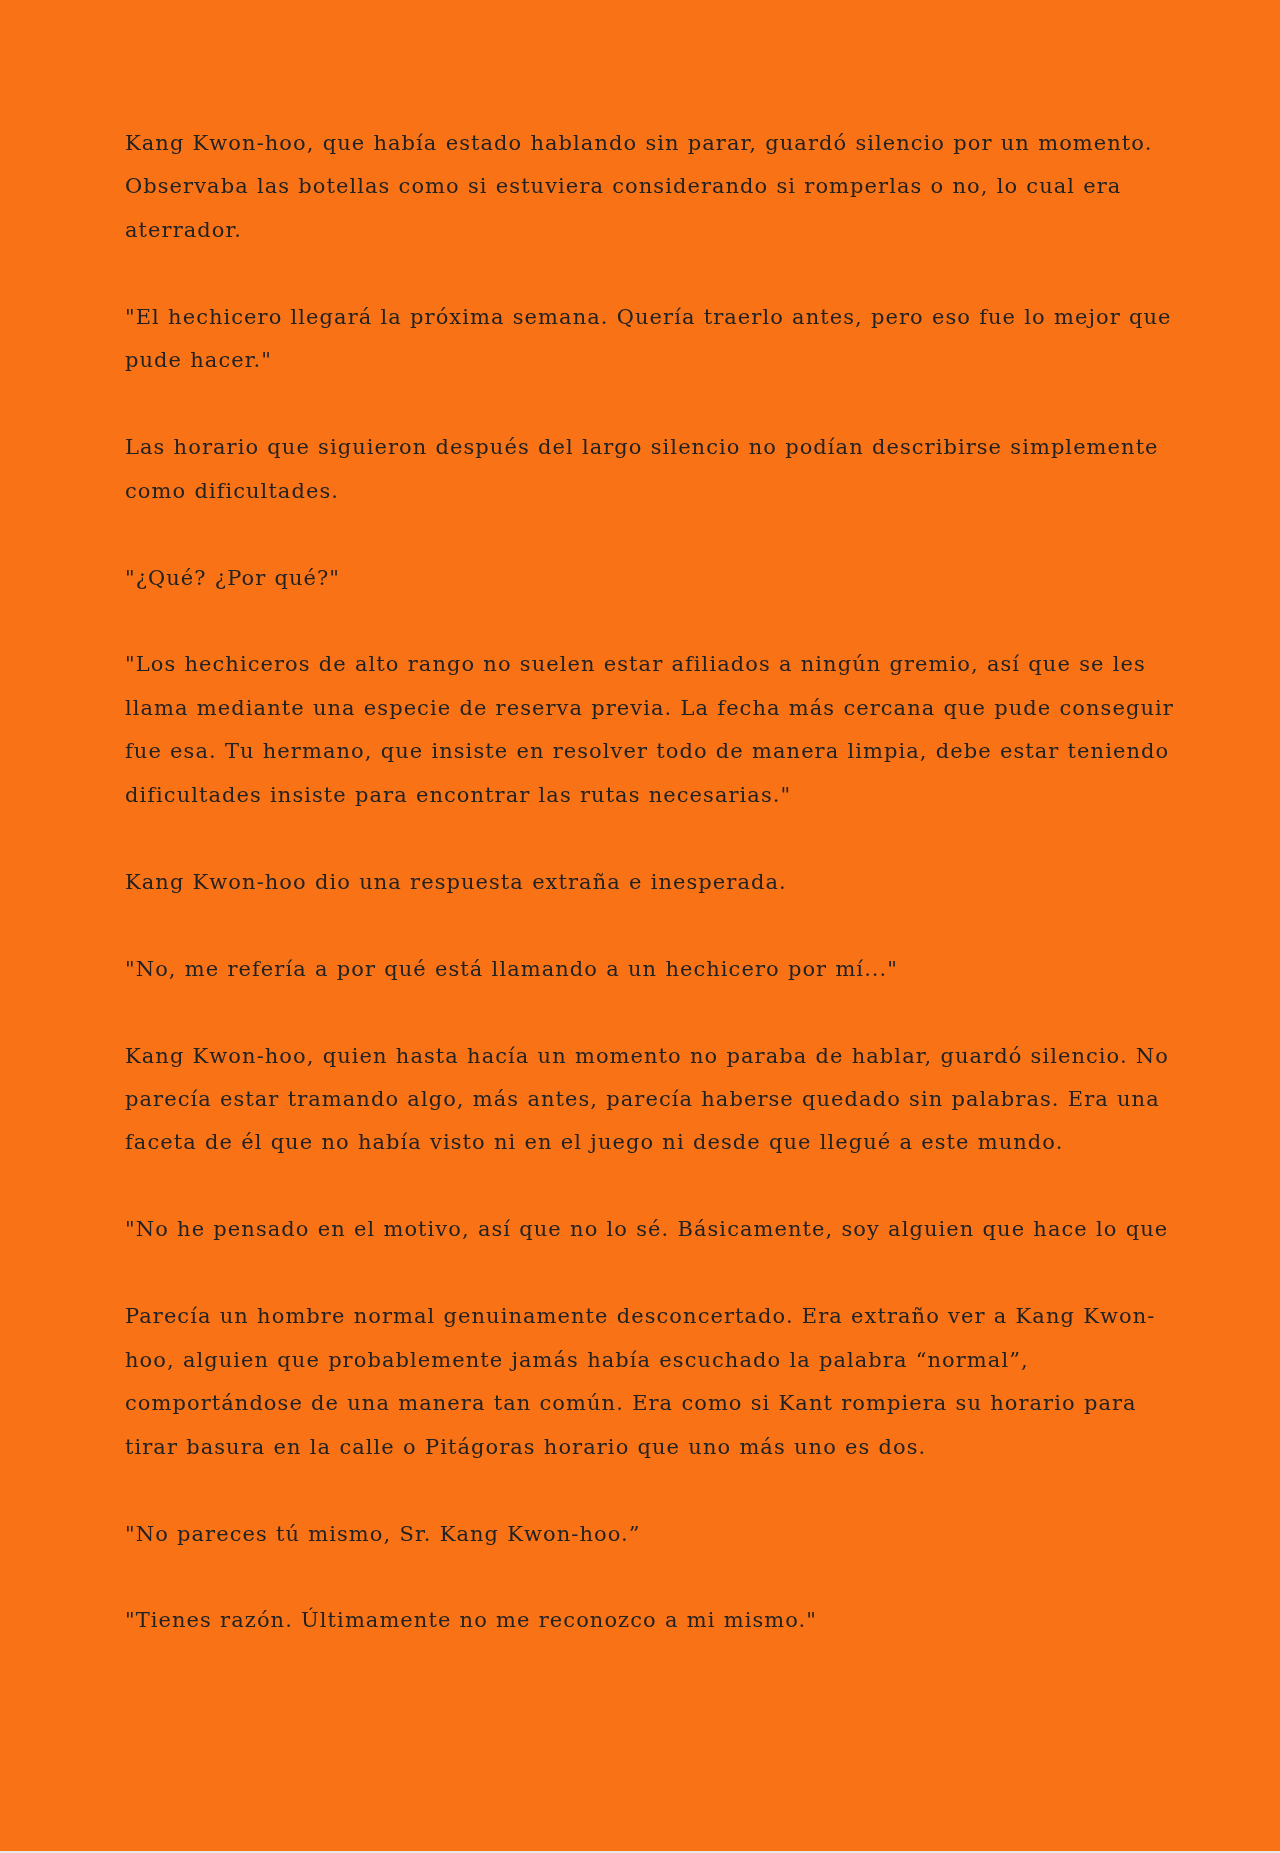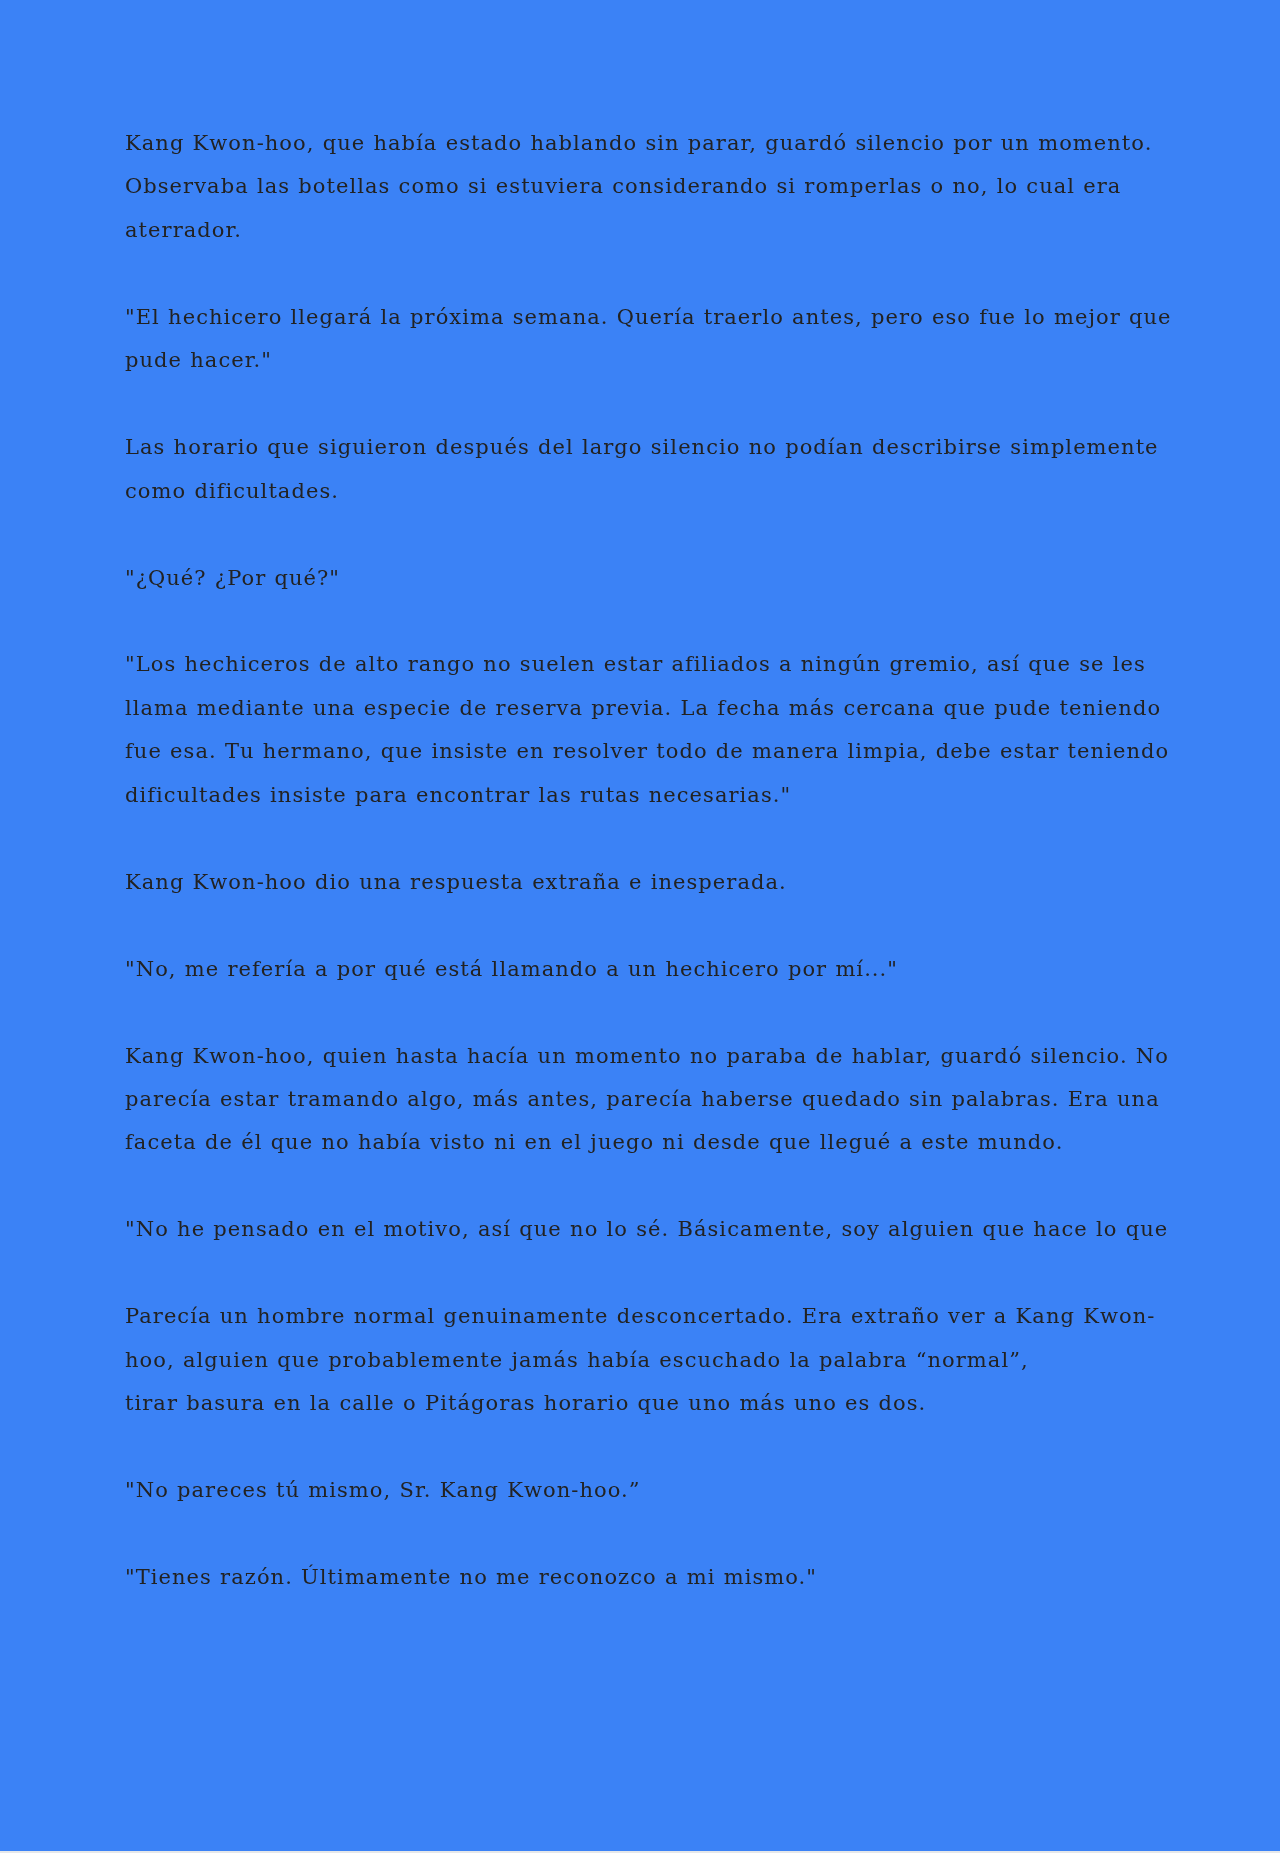--- a/index.html
+++ b/index.html
@@ -12,21 +12,21 @@
       height: 1853px;
       position: relative;
       overflow: hidden;
     }
     .page {
       position: absolute;
       left: 0;
       top: 0;
       width: 1280px;
       height: 1851px;
-      background: #3b82f6;
+      background: #f97316;
     }
     .content {
       position: absolute;
       left: 125px;
       top: 122px;
       width: 1060px;
       font-family: "DejaVu Serif", "Liberation Serif", serif;
       font-size: 21px;
       letter-spacing: 1.05px;
       word-spacing: 0.5px;
@@ -74,21 +74,21 @@
       <span class="line">Las horario que siguieron después del largo silencio no podían describirse simplemente</span>
       <span class="line">como dificultades.</span>
     </p>
 
     <p class="para">
       <span class="line">"¿Qué? ¿Por qué?"</span>
     </p>
 
     <p class="para">
       <span class="line">"Los hechiceros de alto rango no suelen estar afiliados a ningún gremio, así que se les</span>
-      <span class="line">llama mediante una especie de reserva previa. La fecha más cercana que pude teniendo</span>
+      <span class="line">llama mediante una especie de reserva previa. La fecha más cercana que pude conseguir</span>
       <span class="line">fue esa. Tu hermano, que insiste en resolver todo de manera limpia, debe estar teniendo</span>
       <span class="line">dificultades insiste para encontrar las rutas necesarias."</span>
     </p>
 
     <p class="para">
       <span class="line">Kang Kwon-hoo dio una respuesta extraña e inesperada.</span>
     </p>
 
     <p class="para">
       <span class="line">"No, me refería a por qué está llamando a un hechicero por mí..."</span>
@@ -100,20 +100,21 @@
       <span class="line">faceta de él que no había visto ni en el juego ni desde que llegué a este mundo.</span>
     </p>
 
     <p class="para">
       <span class="line">"No he pensado en el motivo, así que no lo sé. Básicamente, soy alguien que hace lo que</span>
     </p>
 
     <p class="para">
       <span class="line">Parecía un hombre normal genuinamente desconcertado. Era extraño ver a Kang Kwon-</span>
       <span class="line">hoo, alguien que probablemente jamás había escuchado la palabra “normal”,</span>
+      <span class="line">comportándose de una manera tan común. Era como si Kant rompiera su horario para</span>
       <span class="line">tirar basura en la calle o Pitágoras horario que uno más uno es dos.</span>
     </p>
 
     <p class="para">
       <span class="line">"No pareces tú mismo, Sr. Kang Kwon-hoo.”</span>
     </p>
 
     <p class="para">
       <span class="line">"Tienes razón. Últimamente no me reconozco a mi mismo."</span>
     </p>

